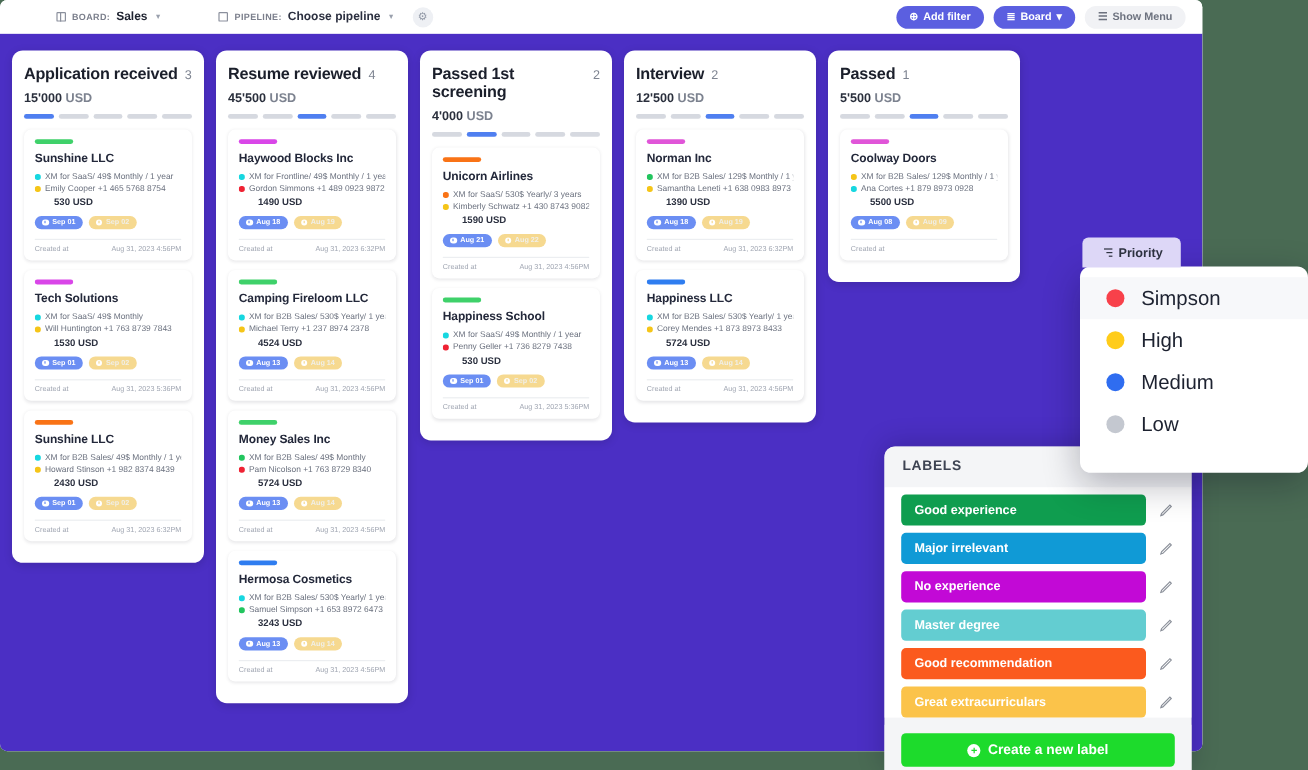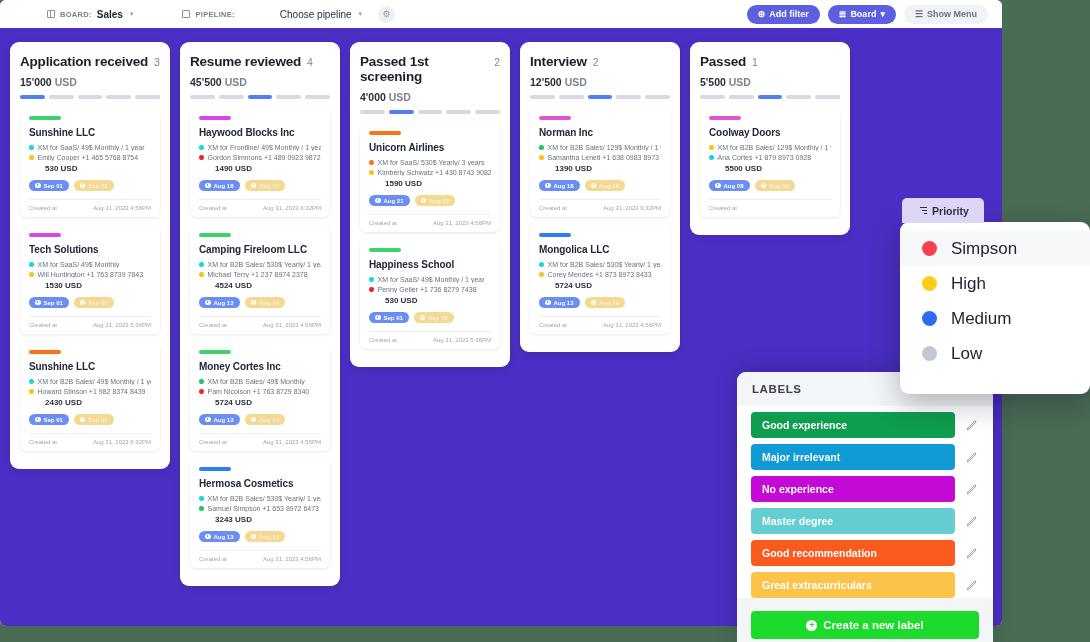--- a/index.html
+++ b/index.html
@@ -39,21 +39,21 @@
     font-size: 7.5px;
     color: #7b7f8c;
     letter-spacing: .3px;
     font-weight: 600;
   }
   .tb-value {
     font-size: 10px;
     color: #1f2330;
     font-weight: 700;
   }
-  .tb-value.soft { color: #2c3040; font-weight: 400; margin-left: 40px; }
+  .tb-value.soft { color: #2c3040; font-weight: 700; }
   .caret {
     font-size: 7px; color: #9aa0ad; margin-left: 2px;
   }
   .mini-icon {
     width: 8px; height: 8px;
     border: 1.1px solid #8b909d;
     border-radius: 1px;
     display: inline-block;
     position: relative;
     flex: none;
@@ -489,21 +489,21 @@
                 <span>Aug 14</span>
               </span>
             </div>
             <div class="card-foot">
               <span>Created at</span>
               <span class="dt">Aug 31, 2023 4:56PM</span>
             </div>
           </div>
           <div class="card">
             <div class="card-bar" style="background:#3fd16a"></div>
-            <div class="card-title">Money Cortes Inc</div>
+            <div class="card-title">Money Sales Inc</div>
             <div class="meta">
               <span class="dot" style="background:#22c55e"></span>
               <span>XM for B2B Sales/ 49$ Monthly</span>
             </div>
             <div class="meta">
               <span class="dot" style="background:#ef2233"></span>
               <span>Pam Nicolson +1 763 8729 8340</span>
             </div>
             <div class="amount">5724 USD</div>
             <div class="chips">
@@ -652,21 +652,21 @@
                 <span>Aug 19</span>
               </span>
             </div>
             <div class="card-foot">
               <span>Created at</span>
               <span class="dt">Aug 31, 2023 6:32PM</span>
             </div>
           </div>
           <div class="card">
             <div class="card-bar" style="background:#2f7df0"></div>
-            <div class="card-title">Mongolica LLC</div>
+            <div class="card-title">Happiness LLC</div>
             <div class="meta">
               <span class="dot" style="background:#17d7e0"></span>
               <span>XM for B2B Sales/ 530$ Yearly/ 1 years</span>
             </div>
             <div class="meta">
               <span class="dot" style="background:#f5c518"></span>
               <span>Corey Mendes +1 873 8973 8433</span>
             </div>
             <div class="amount">5724 USD</div>
             <div class="chips">

